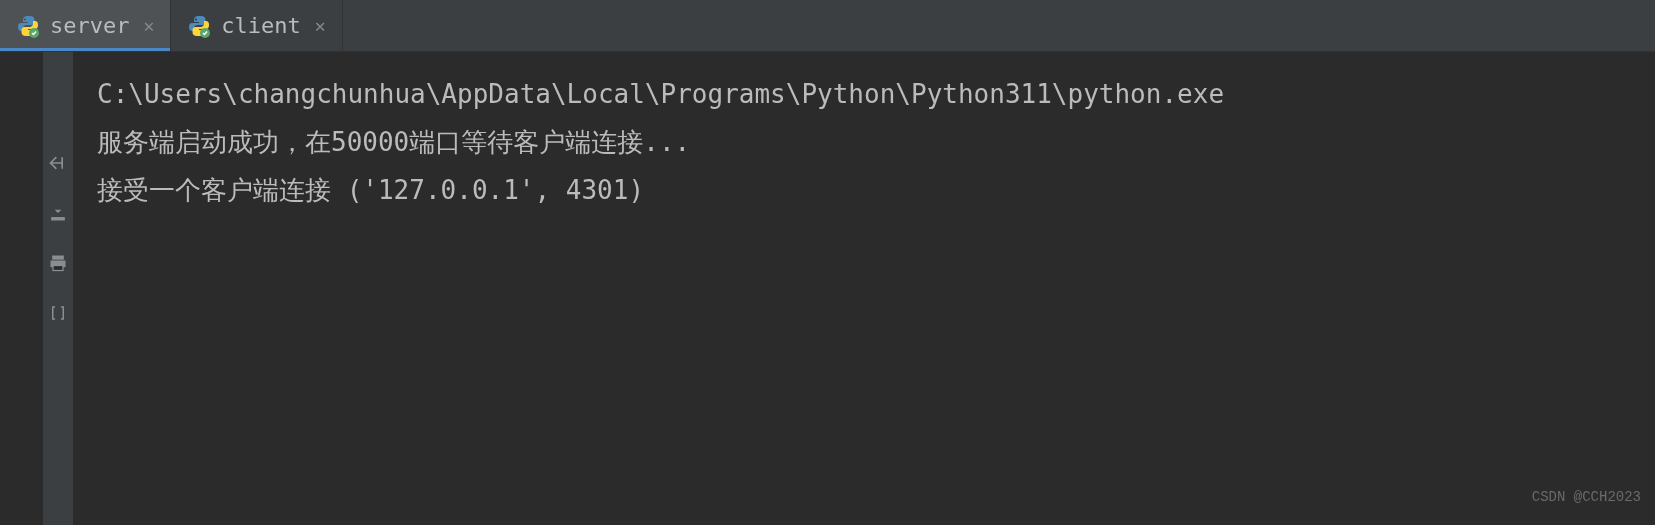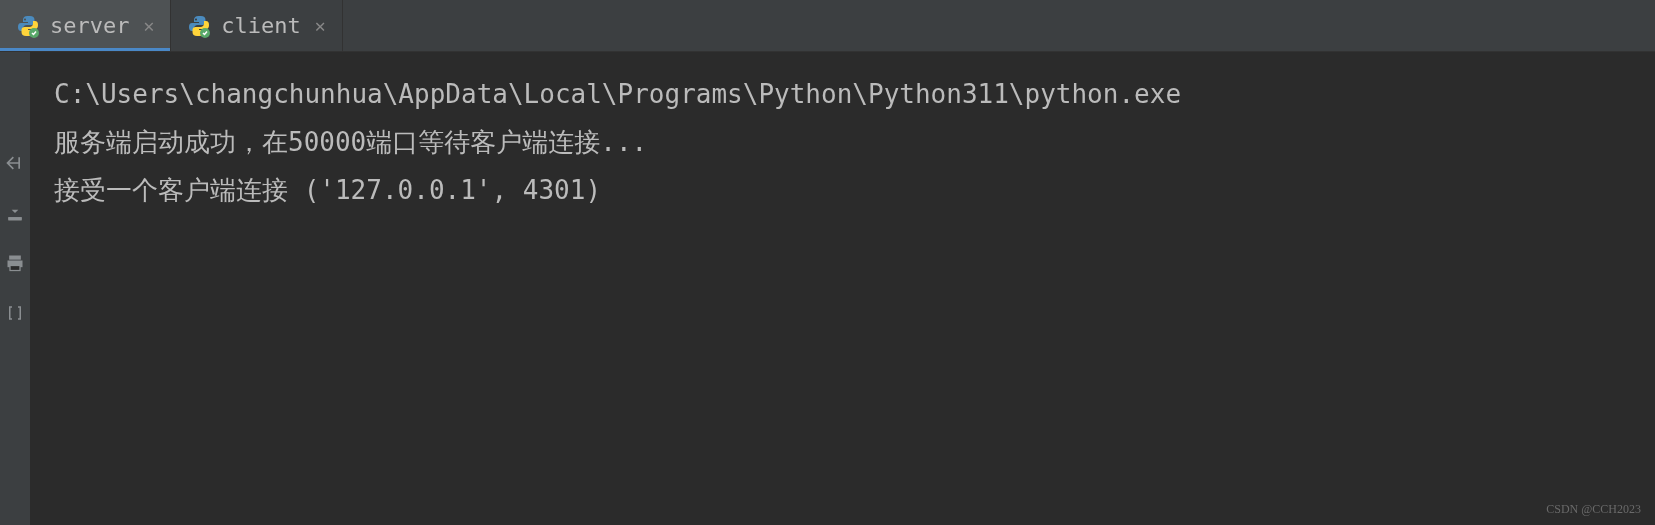--- a/index.html
+++ b/index.html
@@ -55,20 +55,21 @@
     .tab-close {
       color: #888;
       font-size: 18px;
       margin-left: 4px;
       cursor: pointer;
       line-height: 1;
     }
     .main-area {
       display: flex;
       height: calc(100% - 52px);
+      padding-left: 43px;
     }
     .gutter {
       width: 30px;
       background: #3c3f41;
       display: flex;
       flex-direction: column;
       align-items: center;
       padding-top: 100px;
       gap: 28px;
     }
@@ -87,25 +88,25 @@
       padding: 18px 24px;
       color: #bbbbbb;
       font-size: 26px;
       line-height: 1.85;
       font-family: "Consolas", "Monaco", "Microsoft YaHei", monospace;
       white-space: pre;
       overflow: hidden;
     }
     .watermark {
       position: absolute;
-      bottom: 8px;
+      bottom: 20px;
       right: 14px;
       color: #6a6a6a;
-      font-size: 12px;
-      font-family: Liberation Serif, serif;
+      font-size: 14px;
+      font-family: Liberation Mono, monospace;
     }
   </style>
 </head>
 <body>
 
 <div class="tab-bar">
   <div class="tab active">
     <span class="python-icon">
       <svg viewBox="0 0 24 24" width="24" height="24">
         <path fill="#4B8BBE" d="M11.5 2c-3 0-4.5 1.3-4.5 4v2h5v1H5c-2 0-3 1.5-3 4s1 4 3 4h2v-2.5c0-2 1.5-3.5 3.5-3.5h5c1.7 0 3-1.3 3-3V6c0-2.7-1.5-4-4.5-4h-2.5zM9 4.5c.6 0 1 .4 1 1s-.4 1-1 1-1-.4-1-1 .4-1 1-1z"></path>

